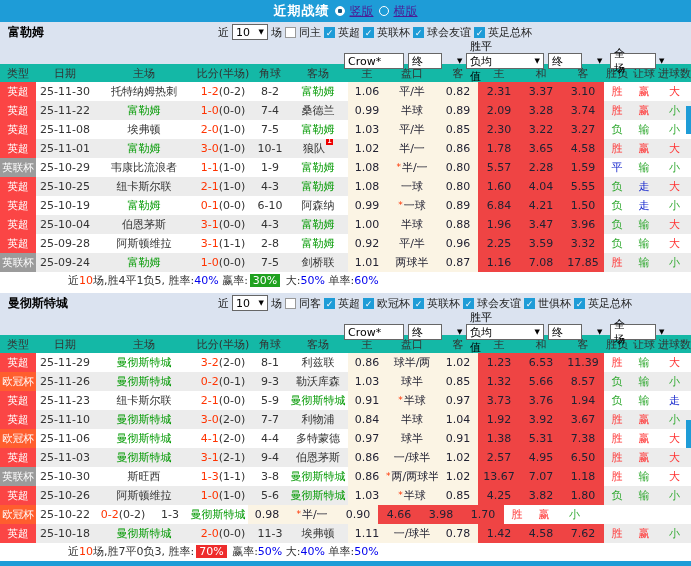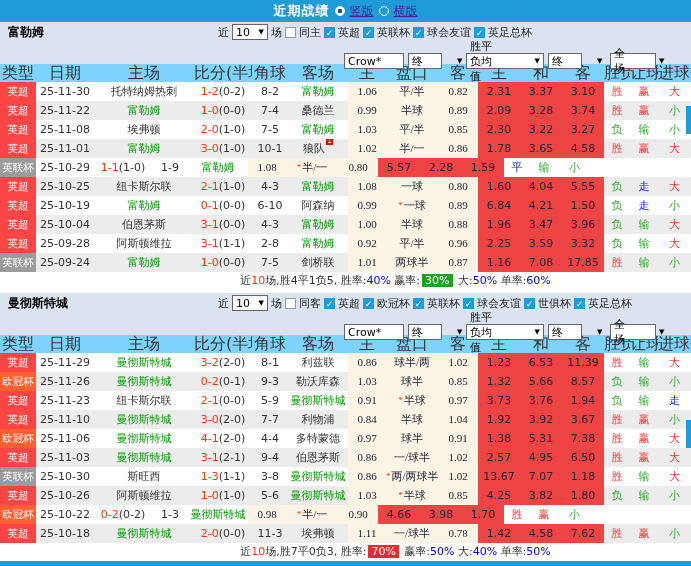--- a/index.html
+++ b/index.html
@@ -30,48 +30,48 @@
   .cb.on{background:#1e9cd7;border-color:#1e9cd7;}
 
   .row-b{height:22px;background:#dbe3f0;position:relative;}
   .row-b .sel{position:absolute;top:11px;gap:31px;}
   .s-crow{left:344px;width:60px;}
   .s-f1{left:408px;width:34px;}
   .s-avg{left:466px;width:78px;}
   .s-f2{left:548px;width:34px;}
   .s-scope{left:610px;width:46px;}
 
-  .row-c{height:18px;background:#7dd3fc;display:flex;align-items:center;font-size:16px;color:#333;}
+  .row-c{height:18px;background:#14b8a6;display:flex;align-items:center;font-size:11px;color:#333;}
 
   
   .cell{display:inline-block;box-sizing:border-box;text-align:center;overflow:hidden;white-space:nowrap;flex:none;}
   .c1{width:36px;}.c2{width:58px;}.c3{width:100px;}.c4{width:58px;}.c5{width:36px;}.c6{width:60px;}
   .c7{width:38px;}.c8{width:52px;text-align:center;}.c9{width:40px;}.c10{width:42px;}.c11{width:42px;}.c12{width:42px;}
   .c13{width:26px;}.c14{width:28px;}.c15{width:33px;}
 
   
   .trow{display:flex;height:19px;line-height:19px;font-size:11px;color:#333;background:#fff;}
   .trow.alt .cell{background:#ececec;}
-  .trow .cell.cream{background:#fbf4e4;color:#223;font-family:Liberation Serif, serif;}
+  .trow .cell.cream{background:#fbf4e4;color:#223;}
   .trow .cell.lblue{background:#ef4444;color:#223;}
   .trow .cell.t-red{background:#fb4545;color:#fff;font-size:10.5px;}
   .trow .cell.t-org{background:#ff5e2e;color:#fff;font-size:10.5px;}
   .trow .cell.t-gry{background:#9b9b9b;color:#fff;font-size:10.5px;}
   .focus{color:#090;}
   .score{color:#f30;font-style:normal;}
   .half{color:#333;font-style:normal;}
   .card{background:#e00;color:#fff;font-size:8px;line-height:9px;padding:0 1px;margin-left:1px;
         display:inline-block;position:relative;top:-4px;}
   .c-r{color:#f33;}
   .c-g{color:#3a3;}
   .c-b{color:#12c;}
   .star-mark{color:#f30;font-size:9px;vertical-align:top;margin-right:1px;}
 
   
-  .summary{height:18px;line-height:18px;font-size:11px;text-align:center;background:#fff;padding-left:100px;white-space:nowrap;}
+  .summary{height:18px;line-height:18px;font-size:11px;text-align:left;background:#fff;padding-left:68px;white-space:nowrap;}
   .s-k{color:#333;}
   .s-r{color:#f30;}
   .s-b{color:#00e;}
   .s-bg{background:#1fa11f;color:#fff;padding:0 3px;margin:0 2px;}
   .s-br{background:#ee2b2b;color:#fff;padding:0 3px;margin:0 2px;}
 
   #sections section:nth-child(2){margin-top:3px;}
 
   
   .hbar{position:absolute;left:0;bottom:0;width:691px;height:5px;background:#1e9cd7;}
@@ -221,20 +221,21 @@
     <span class="cell c10 lblue">1.78</span>
     <span class="cell c11 lblue">3.65</span>
     <span class="cell c12 lblue">4.58</span>
     <span class="cell c13 c-r">胜</span>
     <span class="cell c14 c-r">赢</span>
     <span class="cell c15 c-r">大</span>
   </div>
           <div class="trow">
     <span class="cell c1 t-gry">英联杯</span>
     <span class="cell c2">25-10-29</span>
+    <span class="cell c3">韦康比流浪者</span>
     <span class="cell c4"><i class="score">1-1</i><i class="half">(1-0)</i></span>
     <span class="cell c5">1-9</span>
     <span class="cell c6 focus">富勒姆</span>
     <span class="cell c7 cream">1.08</span>
     <span class="cell c8 cream"><span class="star-mark">*</span>半/一</span>
     <span class="cell c9 cream">0.80</span>
     <span class="cell c10 lblue">5.57</span>
     <span class="cell c11 lblue">2.28</span>
     <span class="cell c12 lblue">1.59</span>
     <span class="cell c13 c-b">平</span>

